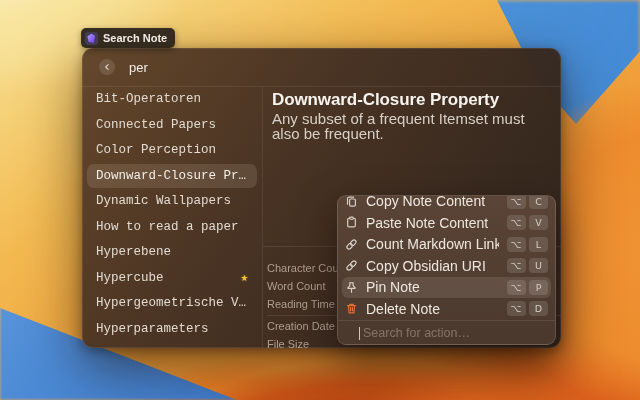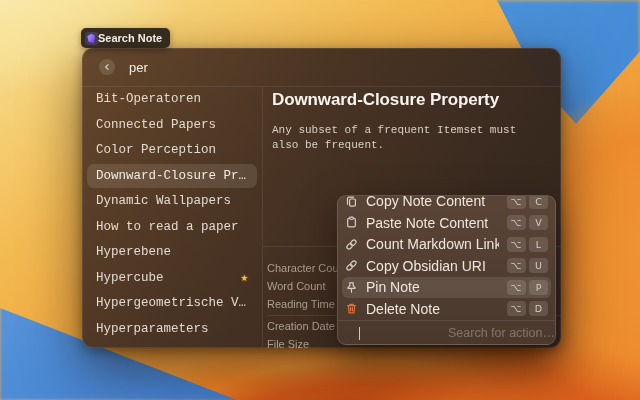--- a/index.html
+++ b/index.html
@@ -23,21 +23,21 @@
       radial-gradient(62% 52% at 96% 116%, #d6571b 0%, #df661e 48%, rgba(223,102,30,0) 70%),
       radial-gradient(52% 42% at 58% 122%, #8f300c 0%, #b54411 42%, #d25818 62%, rgba(210,88,24,0) 76%),
       radial-gradient(26% 26% at 37% 108%, #f59a36 0%, #ef8326 48%, rgba(239,131,38,0) 70%);}
   .wp-blue-triangle{position:absolute;inset:0;z-index:3;
     background:linear-gradient(135deg,#79afe4 0%,#4e8cd6 38%,#3a78cb 70%,#2f6ac0 100%);
     clip-path:polygon(0 77%, 0 100%, 37% 100%);
     filter:blur(1.5px);}
 
   
   .badge{position:absolute;left:81px;top:28px;height:20px;z-index:25;
-    display:flex;align-items:center;padding:0 8px 0 4px;
+    display:flex;align-items:center;gap:5px;padding:0 8px 0 4px;
     background:rgba(38,30,24,0.92);border-radius:5px;
     box-shadow:0 2px 6px rgba(0,0,0,0.35);}
   .badge-icon{width:13px;height:13px;border-radius:3px;background:#433c52;
     display:flex;align-items:center;justify-content:center;flex:0 0 auto;}
   .badge-label{font-size:11px;font-weight:700;color:#f2ede7;white-space:nowrap;}
 
   
   .window{position:absolute;left:82px;top:48px;width:479px;height:300px;z-index:20;
     border-radius:11px;overflow:hidden;
     background:linear-gradient(123deg, rgba(96,67,41,0.97) 0%, rgba(70,49,35,0.975) 38%,
@@ -57,21 +57,21 @@
   .side-item{height:24px;border-radius:7px;display:flex;align-items:center;
     padding:0 9px;font-size:12.5px;color:#e3dbd1;white-space:nowrap;overflow:hidden;font-family:Liberation Mono, monospace;}
   .side-item.sel{background:rgba(255,236,217,0.12);color:#f4eee6;}
   .side-item .flex{flex:1;overflow:hidden;text-overflow:ellipsis;}
   .star{font-size:12px;color:#f5c33b;text-shadow:0 0 3px rgba(245,195,59,0.55);
     margin-left:6px;flex:0 0 auto;}
 
   
   .detail{flex:1;position:relative;padding:3px 12px 0 9px;}
   .detail-title{font-size:17px;font-weight:700;color:#f7f3ee;line-height:19px;letter-spacing:-0.1px;}
-  .detail-sub{margin-top:14px;font-size:11px;color:#d8d0c7;line-height:15px;font-family:Liberation Mono, monospace;}
+  .detail-sub{margin-top:2px;font-size:15px;color:#d8d0c7;line-height:15px;}
   .meta{position:absolute;left:0;right:0;top:159px;}
   .meta-divider{height:1px;background:rgba(255,255,255,0.09);}
   .meta-rows{padding:12px 0 0 4px;}
   .meta-row{height:18px;display:flex;align-items:center;font-size:11px;color:#ad9f92;white-space:nowrap;}
   .meta-gap{height:1px;background:rgba(255,255,255,0.09);margin:2px 0 1px 0;}
 
   
   .menu{position:absolute;left:337px;top:195px;width:219px;height:150px;z-index:30;
     border-radius:9px;overflow:hidden;
     background:linear-gradient(180deg, rgba(90,69,55,0.985) 0%, rgba(75,57,46,0.99) 100%);
@@ -82,21 +82,21 @@
   .mrow:first-child{margin-top:-5.5px;}
   .mrow.sel{background:rgba(255,240,225,0.11);}
   .micon{width:13px;height:13px;flex:0 0 auto;display:flex;}
   .mlabel{flex:1;font-size:14px;color:#eee7df;white-space:nowrap;overflow:hidden;}
   .keys{display:flex;gap:3.5px;flex:0 0 auto;}
   .kcap{min-width:19px;height:15px;padding:0 3px;border-radius:4px;
     background:rgba(255,255,255,0.13);color:#d7cec4;font-size:9.5px;
     font-family:"DejaVu Sans","Liberation Sans",sans-serif;
     display:inline-flex;align-items:center;justify-content:center;}
   .menu-divider{height:1px;background:rgba(255,255,255,0.09);}
-  .menu-search{height:25.5px;display:flex;align-items:center;padding-left:21px;gap:17px;justify-content:space-between;}
+  .menu-search{height:25.5px;display:flex;align-items:center;padding-left:21px;gap:3px;}
   .caret{width:1px;height:13px;background:#e8e2da;opacity:0.85;}
   .menu-placeholder{font-size:12.5px;color:rgba(233,222,210,0.35);}
 
   
   .ic{stroke:#d8d0c7;stroke-width:1.3;fill:none;stroke-linecap:round;stroke-linejoin:round;}
   .ic-trash{stroke:#e07038;}
   .tab-fill{fill:#53402f;}
 </style>
 </head>
 <body>

